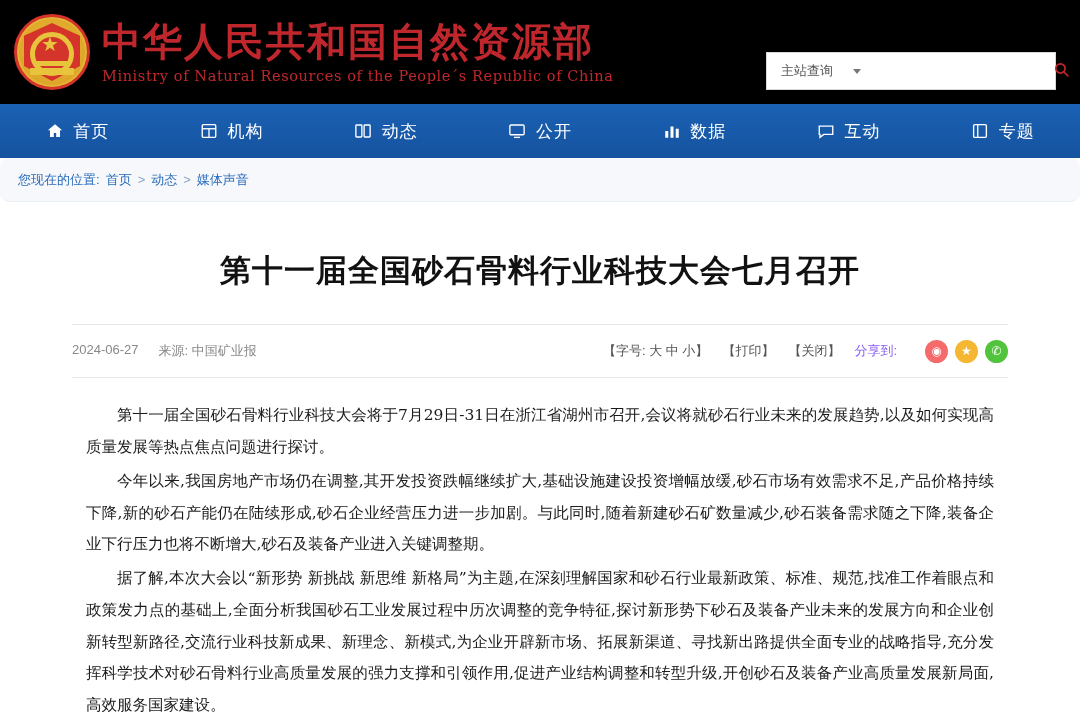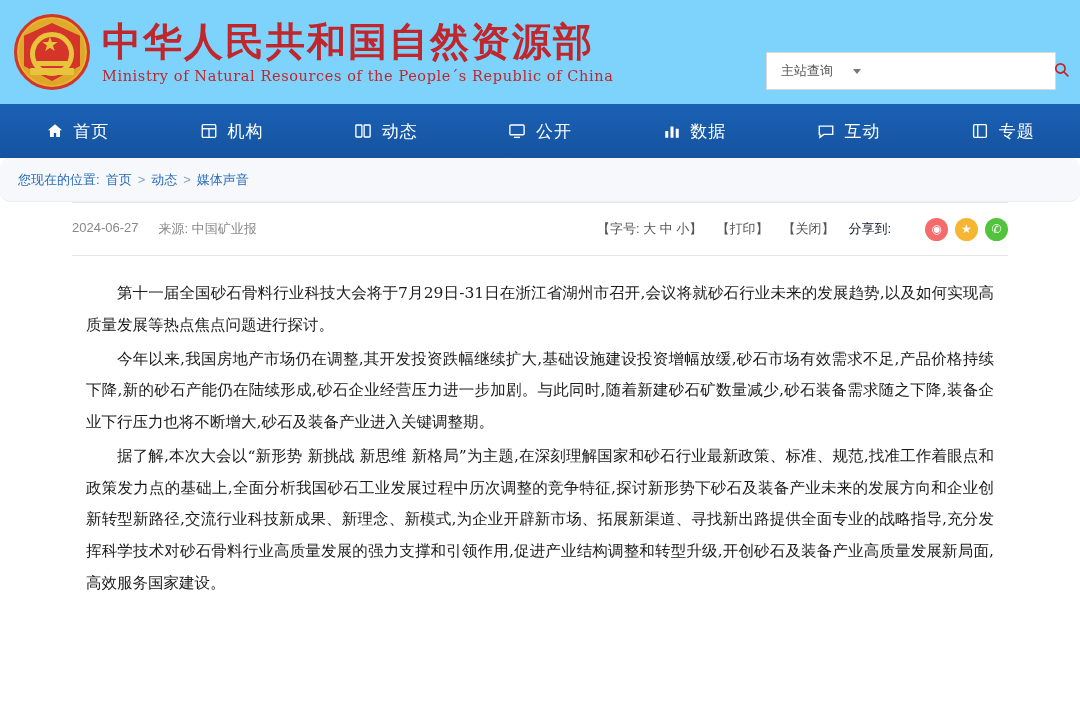--- a/index.html
+++ b/index.html
@@ -12,21 +12,21 @@
   .page {
     width: 1080px; height: 712px;
     position: relative;
     overflow: hidden;
     background: #fff;
   }
 
   
   .header {
     height: 104px;
-    background: #7dd3fc;
+    background: #000000;
     display: flex;
     align-items: center;
     padding: 0 24px 0 14px;
     position: relative;
   }
   .emblem {
     width: 76px; height: 76px;
     position: relative;
     flex: 0 0 76px;
     margin-right: 12px;
@@ -181,21 +181,21 @@
     height: 54px;
     display: flex;
     align-items: center;
     justify-content: space-between;
     font-size: 13px;
     color: #888;
   }
   .meta-left { display: flex; align-items: flex-start; gap: 20px; }
   .meta-right { display: flex; align-items: center; gap: 14px; color: #555; }
   .meta-right .grp { white-space: nowrap; }
-  .share-label { color: #0f172a; margin-right: 20px; }
+  .share-label { color: #8b5cf6; margin-right: 14px; }
   .share-icons { display: flex; align-items: center; gap: 7px; }
   .sicon {
     width: 23px; height: 23px; border-radius: 50%;
     display: inline-flex; align-items: center; justify-content: center;
     color: #fff; font-size: 12px;
   }
   .sicon.wb { background: #f56a6a; }
   .sicon.star { background: #f5b731; }
   .sicon.wx { background: #52c33c; }
 
@@ -313,20 +313,21 @@
     <span>您现在的位置:</span>
     <span style="width:6px"></span>
     <a href="#">首页</a>
     <span class="sep">&gt;</span>
     <a href="#">动态</a>
     <span class="sep">&gt;</span>
     <a href="#">媒体声音</a>
   </div>
 
   <div class="article">
+    <div class="headline">第十一届全国砂石骨料行业科技大会七月召开</div>
 
     <div class="meta">
       <div class="meta-left">
         <span>2024-06-27</span>
         <span>
           <span>来源:</span>
           <span>中国矿业报</span>
         </span>
       </div>
       <div class="meta-right">

